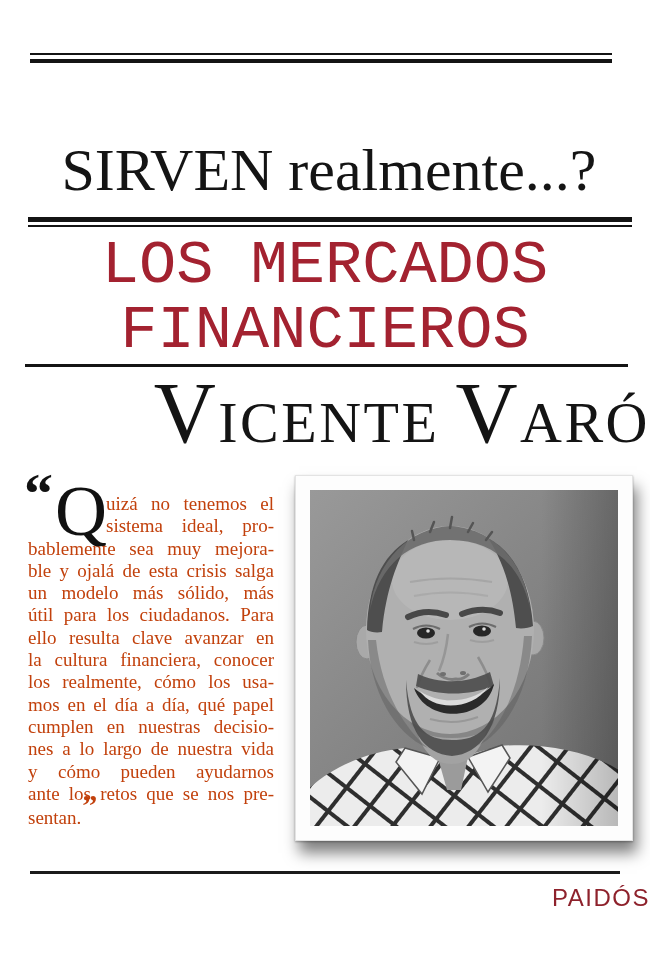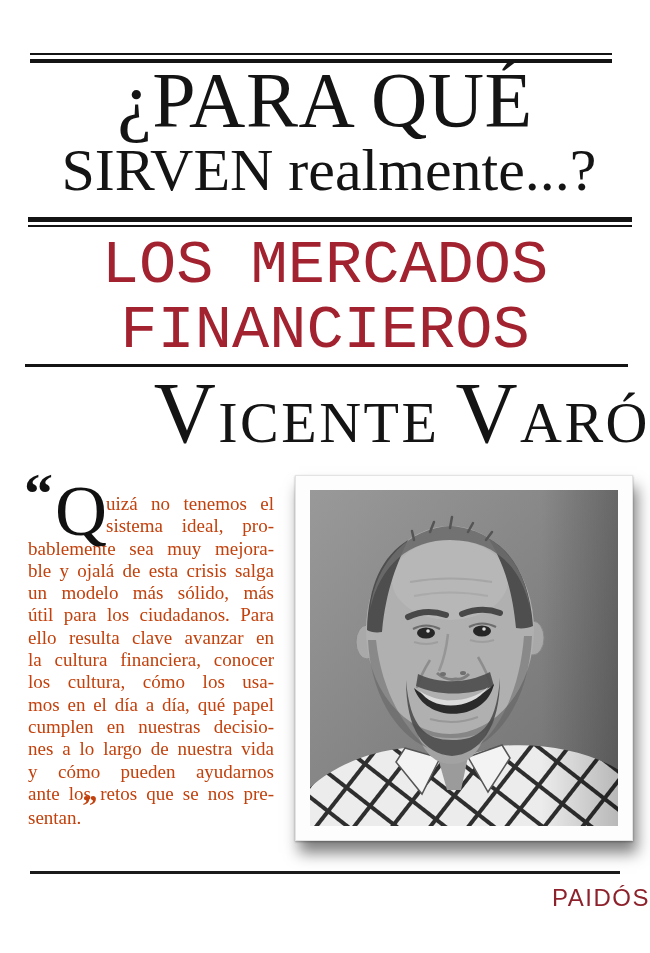--- a/index.html
+++ b/index.html
@@ -52,21 +52,20 @@
       font-family:"Liberation Sans","DejaVu Sans",sans-serif;
       font-size:24px;letter-spacing:1.5px;color:#8e222c;}
 </style>
 </head>
 <body>
 
 <div class="cover">
 
   <div class="rule rule-a"></div>
 
-  <div class="t1">¿PARA QUÉ</div>
   <div class="t2">SIRVEN realmente...?</div>
 
   <div class="rule rule-b"></div>
 
   <div class="sub" style="color:#a32230">
     <div>LOS MERCADOS</div>
     <div>FINANCIEROS</div>
   </div>
 
   <div class="rule rule-c"></div>
@@ -80,21 +79,21 @@
     <span class="drop-q">Q</span>
     <div class="q-lines">
       <div class="q-line ind">uizá no tenemos el</div>
       <div class="q-line ind">sistema ideal, pro-</div>
       <div class="q-line">bablemente sea muy mejora-</div>
       <div class="q-line">ble y ojalá de esta crisis salga</div>
       <div class="q-line">un modelo más sólido, más</div>
       <div class="q-line">útil para los ciudadanos. Para</div>
       <div class="q-line">ello resulta clave avanzar en</div>
       <div class="q-line">la cultura financiera, conocer</div>
-      <div class="q-line">los cultura, cómo los usa-</div>
+      <div class="q-line">los realmente, cómo los usa-</div>
       <div class="q-line">mos en el día a día, qué papel</div>
       <div class="q-line">cumplen en nuestras decisio-</div>
       <div class="q-line">nes a lo largo de nuestra vida</div>
       <div class="q-line">y cómo pueden ayudarnos</div>
       <div class="q-line">ante los retos que se nos pre-</div>
       <div class="q-line last"><span>sentan.</span><span class="close-q">”</span></div>
     </div>
   </div>
 
   <div class="photo-frame">

